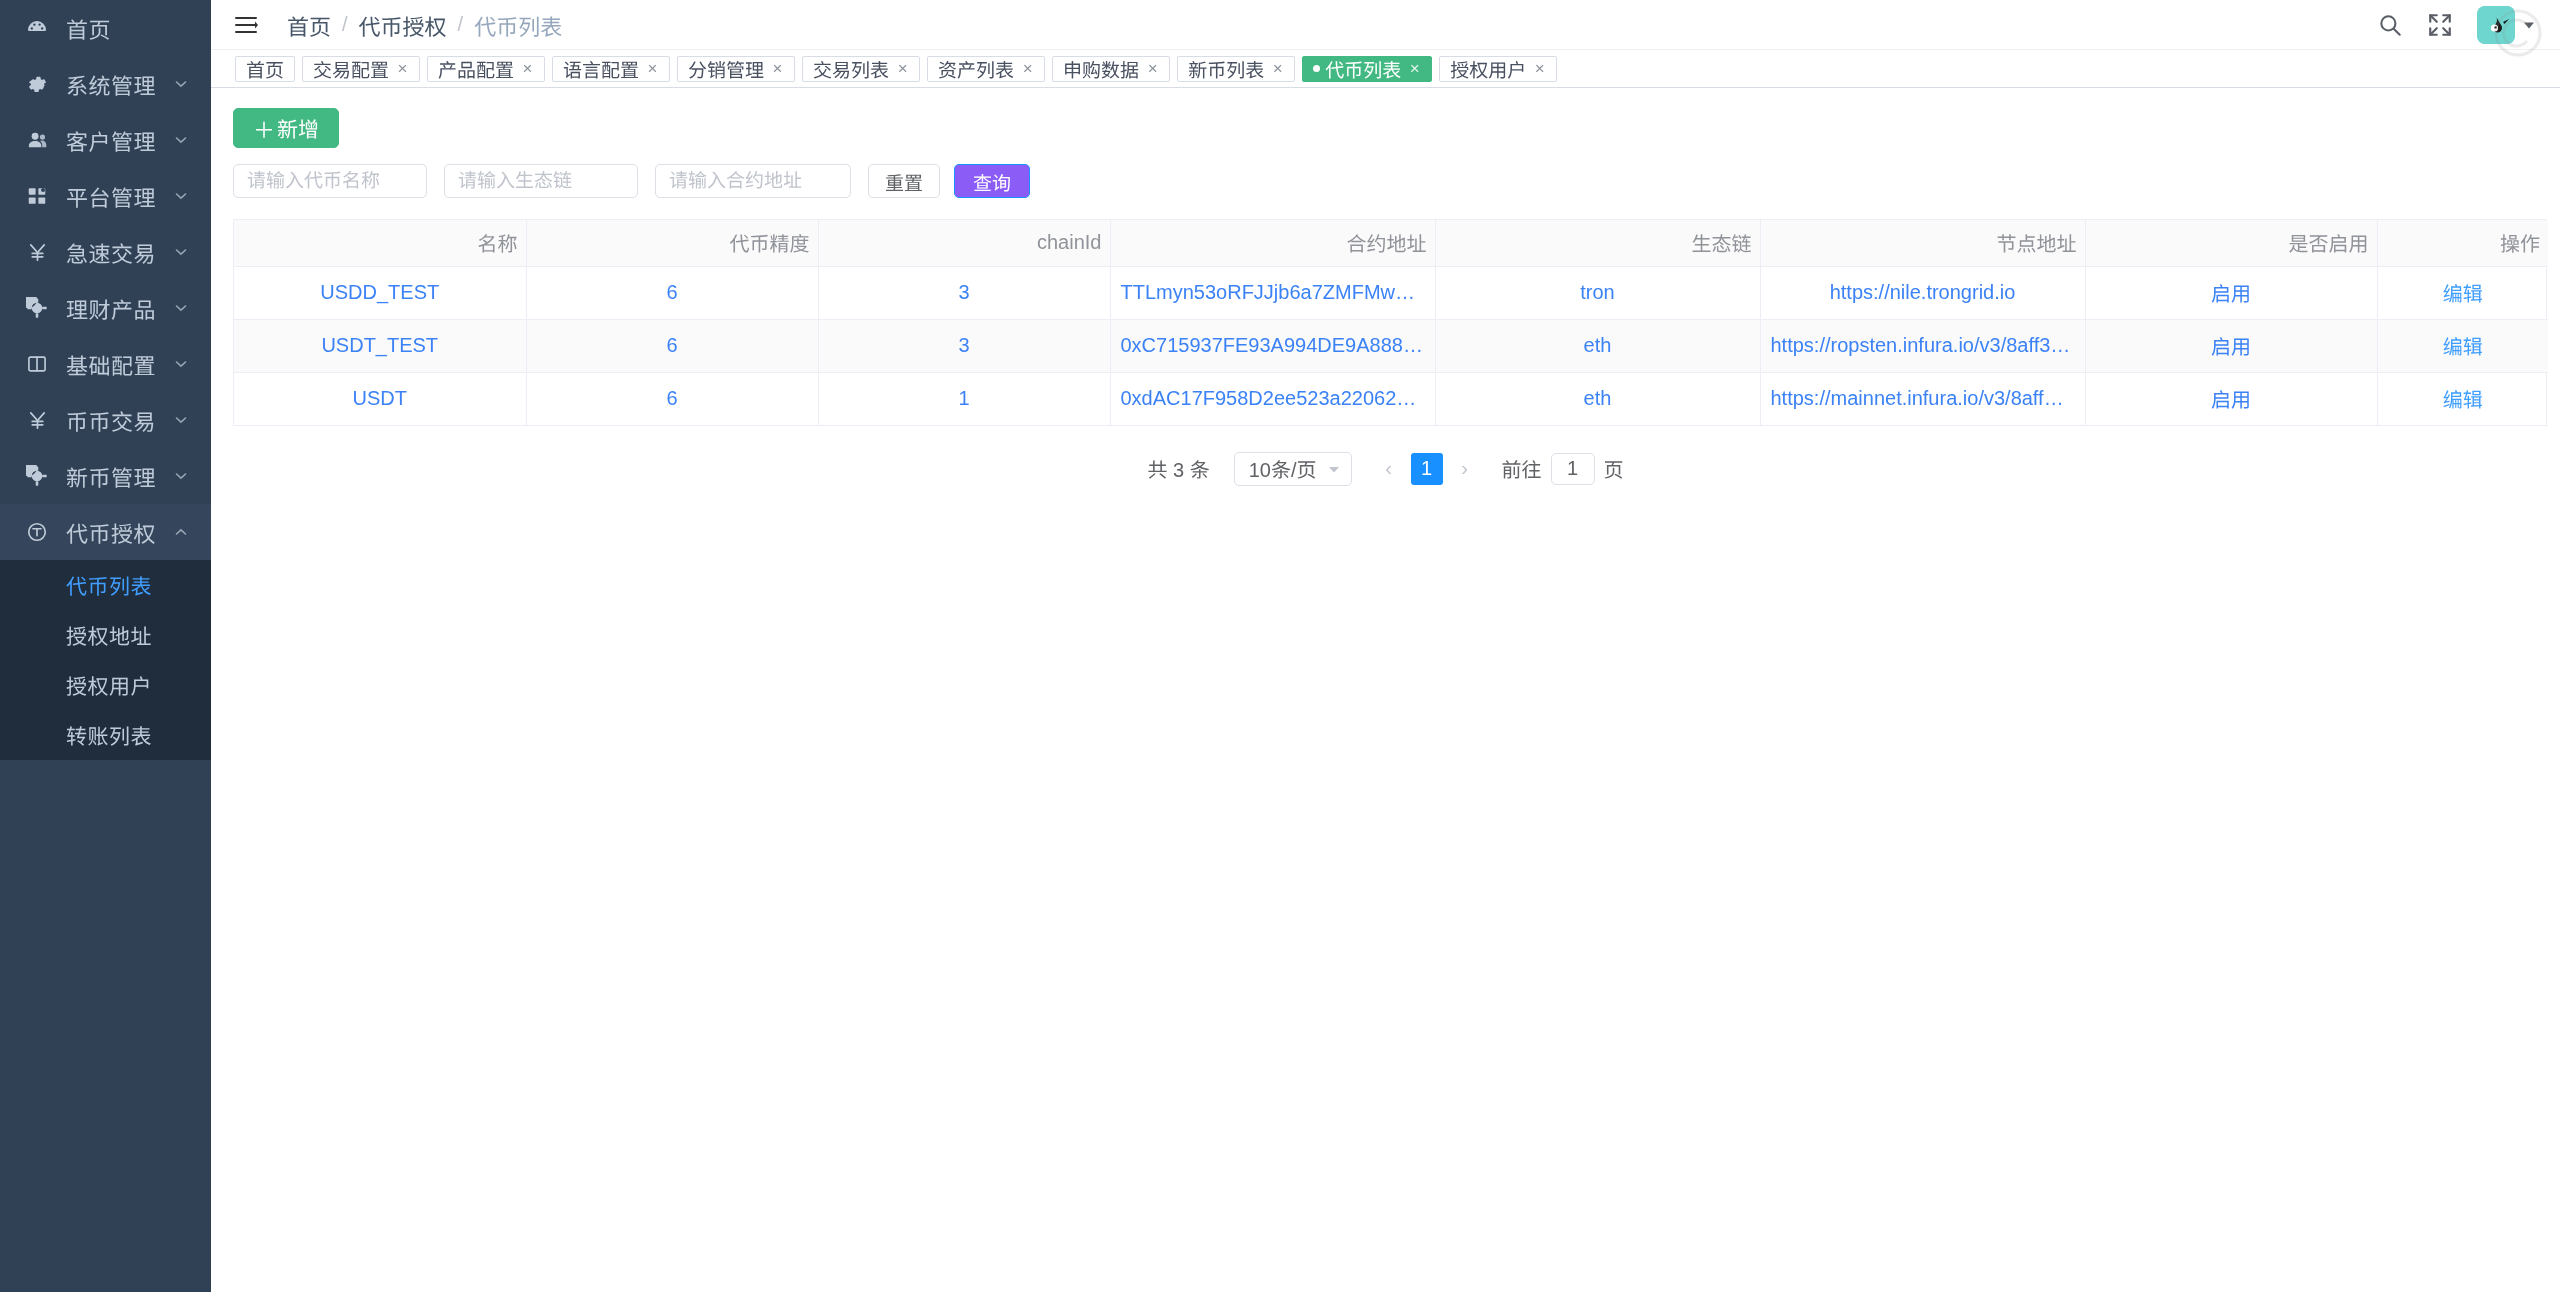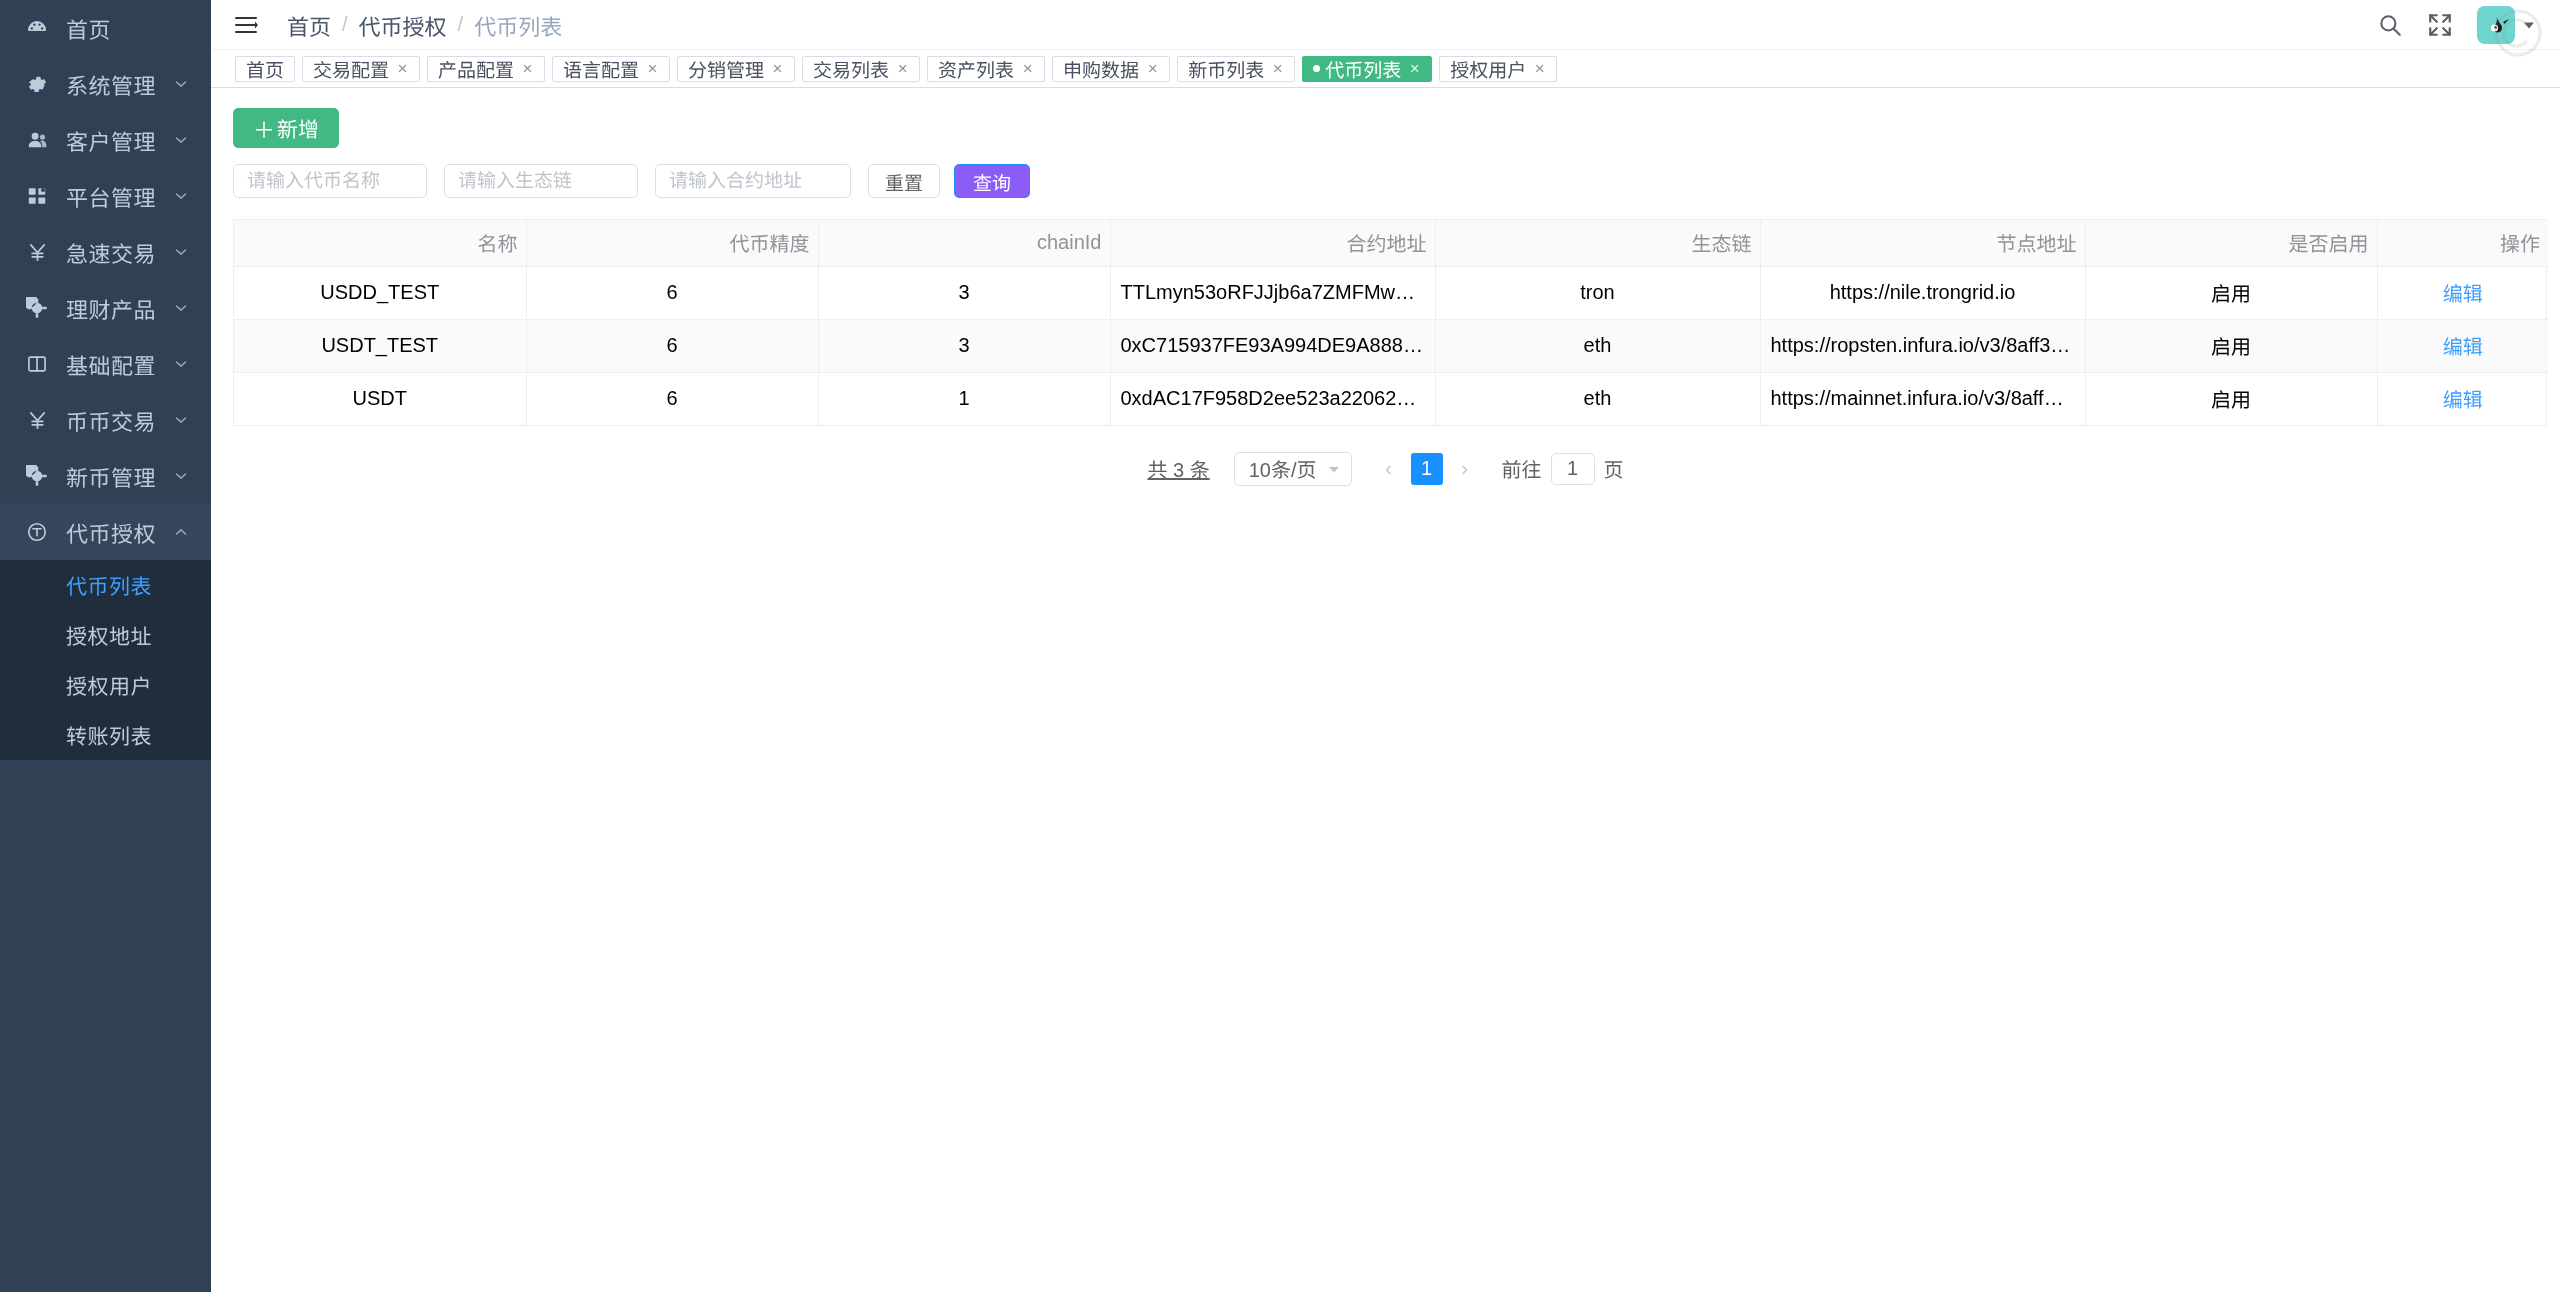--- a/index.html
+++ b/index.html
@@ -226,21 +226,21 @@
     text-align: right;
     border-right: 1px solid #ebeef5;
     border-bottom: 1px solid #ebeef5;
     padding: 0 8px;
     overflow: hidden;
     white-space: nowrap;
   }
   thead th:last-child { border-right: none; padding-left: 23px; }
   tbody td {
     height: 53px;
-    color: #000000;
+    color: #3b82f6;
     font-size: 20px;
     text-align: center;
     border-right: 1px solid #ebeef5;
     border-bottom: 1px solid #ebeef5;
     padding: 0 10px;
     overflow: hidden;
     white-space: nowrap;
     text-overflow: ellipsis;
   }
   tbody td:last-child { border-right: none; }
@@ -248,21 +248,21 @@
   .edit-link { color: #409eff; cursor: pointer; }
 
   
   #pager {
     display: flex; align-items: center; justify-content: center;
     gap: 0;
     margin-top: 26px;
     font-size: 20px;
     color: #606266;
   }
-  #pg-total { margin-right: 24px; white-space: nowrap; text-decoration: underline; }
+  #pg-total { margin-right: 24px; white-space: nowrap; }
   #pg-size {
     height: 34px; min-width: 104px;
     border: 1px solid #dcdfe6; border-radius: 5px;
     display: flex; align-items: center; justify-content: space-between;
     padding: 0 10px 0 14px;
     color: #606266; cursor: pointer; background: #fff;
     margin-right: 18px;
   }
   #pg-size .sel-caret { width: 14px; height: 14px; color: #c0c4cc; margin-left: 10px; }
   #pg-size .sel-caret svg { display: block; }

